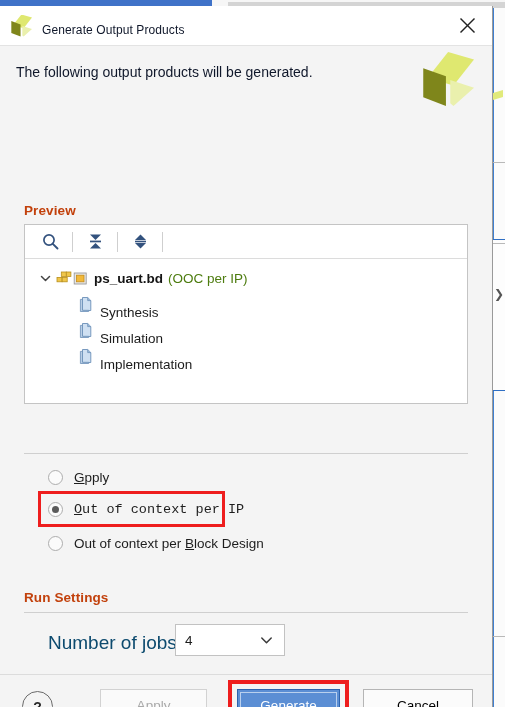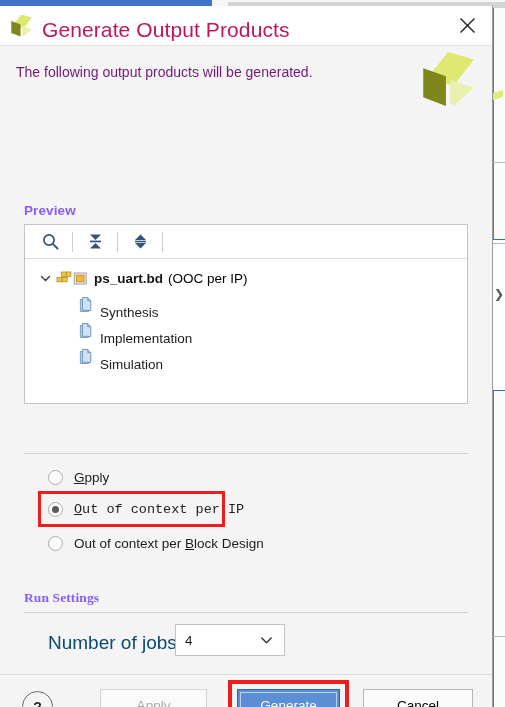--- a/index.html
+++ b/index.html
@@ -90,22 +90,22 @@
     align-items: center;
   }
   .title-logo {
     position: relative;
     width: 22px; height: 22px;
     margin-left: 10px;
     flex: none;
   }
   .title-text {
     margin-left: 10px;
-    font-size: 21px;
-    color: #be185d;
+    font-size: 12px;
+    color: #0f172a;
     letter-spacing: 0.1px;
     margin-top: 9px;
   }
   .close-btn {
     position: absolute;
     right: 8px; top: 50%;
     transform: translateY(-50%);
     width: 34px; height: 30px;
     display: flex;
     align-items: center;
@@ -134,33 +134,33 @@
     position: relative;
     height: 662px;
     background: #f4f4f4;
     box-sizing: border-box;
   }
 
   .intro {
     position: absolute;
     left: 16px; top: 18px;
     font-size: 14px;
-    color: #701a75;
+    color: #0f172a;
   }
   .hero-logo {
     position: absolute;
     right: 18px; top: 6px;
     width: 54px; height: 54px;
   }
 
   .section-title {
     position: absolute;
     font-size: 13.5px;
     font-weight: bold;
-    color: #8b5cf6;
+    color: #c2410c;
     letter-spacing: 0.1px;
   }
   .section-rule {
     position: absolute;
     height: 1px;
     background: #cfcfcf;
   }
 
   
   .preview-box {
@@ -206,21 +206,21 @@
   .tw {
     width: 16px;
     display: flex;
     align-items: center;
     justify-content: center;
     color: #3a3a3a;
     flex: none;
   }
   .icn { flex: none; display: flex; align-items: center; }
   .node-name { font-weight: bold; color: #141414; }
-  .node-sub { color: #000000; margin-left: 5px; }
+  .node-sub { color: #4d7c0f; margin-left: 5px; }
   .child-label { margin-left: 6px; margin-top: 16px; }
 
   
   .radio-row {
     position: absolute;
     display: flex;
     align-items: center;
     font-size: 13.5px;
     color: #1d1d1d;
     cursor: pointer;
@@ -445,32 +445,32 @@
         </div>
 
         <div class="tree-row child">
           <span class="icn">
             <svg width="15" height="16" viewBox="0 0 15 16">
               <path d="M3.5 1.5 h5.2 l3.1 3.1 v9.9 h-8.3 z" fill="#cfe0f2" stroke="#6b8fb8" stroke-width="0.9"></path>
               <path d="M8.7 1.5 v3.1 h3.1" fill="#9dbbd9" stroke="#6b8fb8" stroke-width="0.8"></path>
               <path d="M1.4 3.4 h2.1 v10.9 h6.2 v1.2 h-8.3 z" fill="#b9cfe6" stroke="#6b8fb8" stroke-width="0.8"></path>
             </svg>
           </span>
-          <span class="child-label">Implementation</span>
+          <span class="child-label">Simulation</span>
         </div>
 
         <div class="tree-row child">
           <span class="icn">
             <svg width="15" height="16" viewBox="0 0 15 16">
               <path d="M3.5 1.5 h5.2 l3.1 3.1 v9.9 h-8.3 z" fill="#cfe0f2" stroke="#6b8fb8" stroke-width="0.9"></path>
               <path d="M8.7 1.5 v3.1 h3.1" fill="#9dbbd9" stroke="#6b8fb8" stroke-width="0.8"></path>
               <path d="M1.4 3.4 h2.1 v10.9 h6.2 v1.2 h-8.3 z" fill="#b9cfe6" stroke="#6b8fb8" stroke-width="0.8"></path>
             </svg>
           </span>
-          <span class="child-label">Simulation</span>
+          <span class="child-label">Implementation</span>
         </div>
 
       </div>
     </div>
 
     <div class="section-rule" style="left:24px;top:407px;width:444px;"></div>
 
     <div class="radio-row" style="left:48px;top:424px;">
       <span class="radio"></span>
       <span><span class="mn">G</span><span>pply</span></span>
@@ -480,21 +480,21 @@
       <span class="radio checked"></span>
       <span><span class="mn">O</span><span>ut of context per IP</span></span>
     </div>
     <div class="redbox" style="left:38px;top:445px;width:187px;height:36px;"></div>
 
     <div class="radio-row" style="left:48px;top:490px;">
       <span class="radio"></span>
       <span><span>Out of context per </span><span class="mn">B</span><span>lock Design</span></span>
     </div>
 
-    <div class="section-title" style="left:24px;top:544px;font-family:Liberation Serif, serif;">Run Settings</div>
+    <div class="section-title" style="left:24px;top:544px;">Run Settings</div>
     <div class="section-rule" style="left:24px;top:566px;width:444px;"></div>
 
     <div class="jobs-label"><span>Number of </span><span class="mn">j</span><span>obs:</span></div>
 
     <div class="combo">
       <span class="combo-val">4</span>
       <span class="combo-arrow">
         <svg width="13" height="13" viewBox="0 0 13 13">
           <polyline points="1.8,4 6.5,8.7 11.2,4" fill="none" stroke="#3a3a3a" stroke-width="1.5" stroke-linecap="round" stroke-linejoin="round"></polyline>
         </svg>

